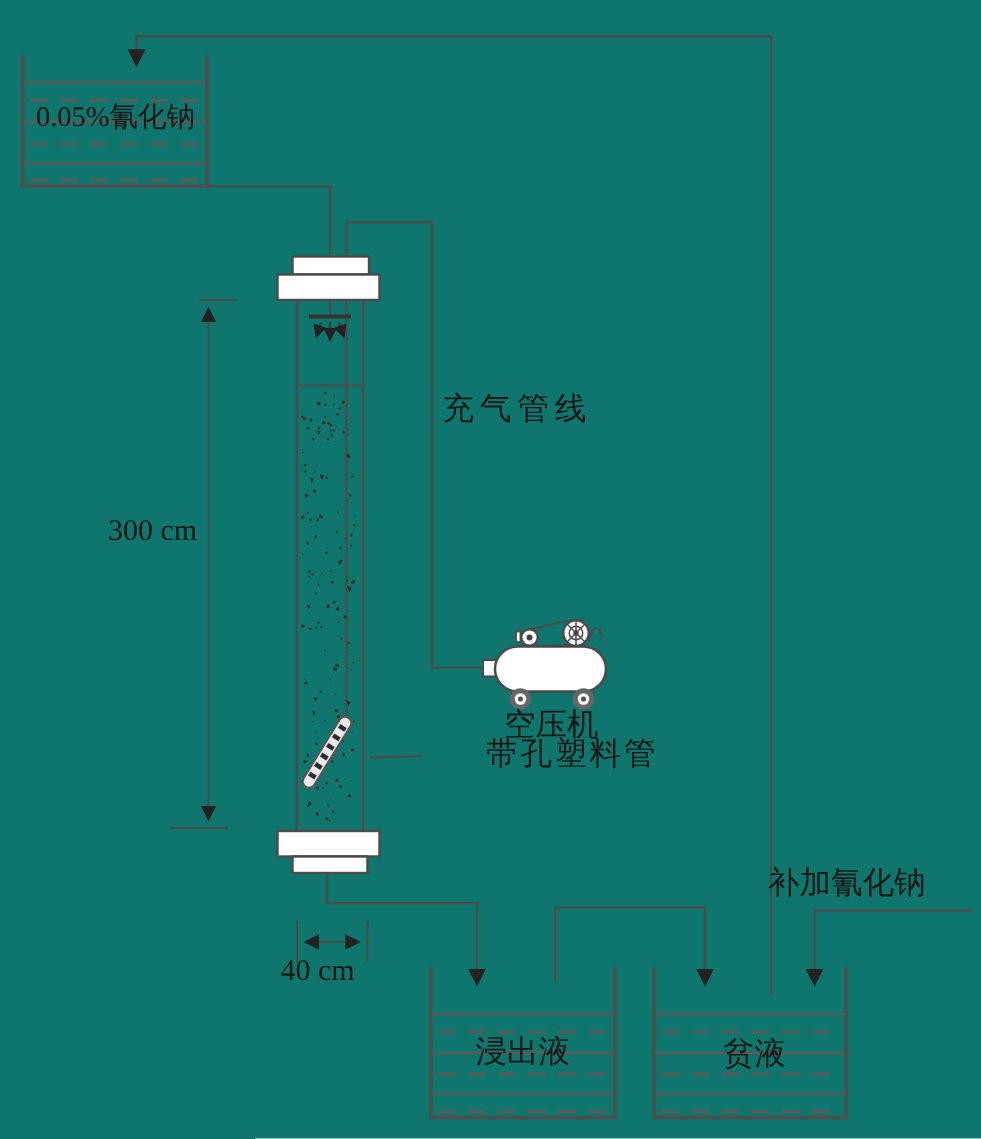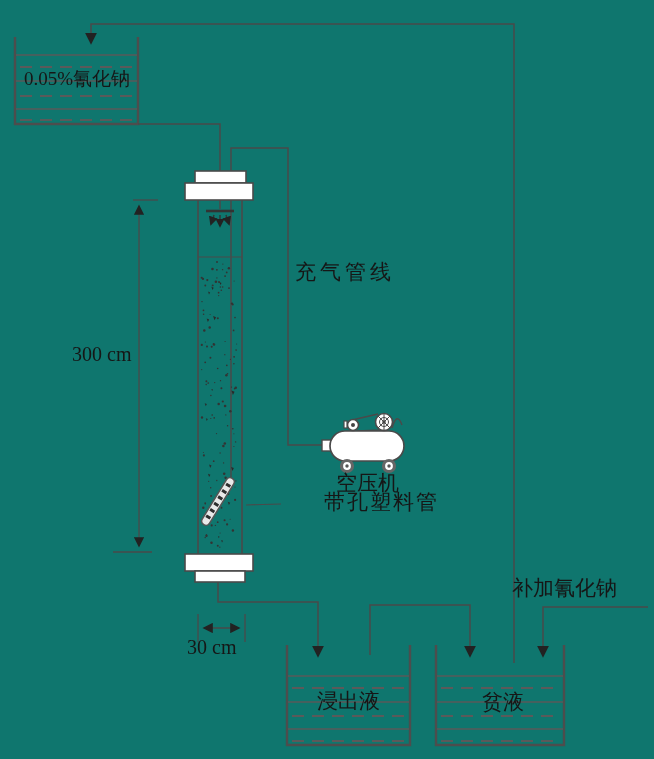--- a/index.html
+++ b/index.html
@@ -289,16 +289,16 @@
       </g>
     </g>
   </svg>
 
   <div class="lbl nacn" style="left:16px;top:69px;">0.05%氰化钠</div>
   <div class="lbl cjk" style="left:295px;top:261px;letter-spacing:4px;">充气管线</div>
   <div class="lbl dim" style="left:72px;top:343px;">300 cm</div>
   <div class="lbl cjk" style="left:336px;top:472px;">空压机</div>
   <div class="lbl cjk" style="left:284px;top:491px;letter-spacing:2px;margin-left:40px;">带孔塑料管</div>
   <div class="lbl cjk" style="left:512px;top:577px;">补加氰化钠</div>
-  <div class="lbl dim" style="left:187px;top:636px;">30 cm</div>
+  <div class="lbl dim" style="left:187px;top:636px;">40 cm</div>
   <div class="lbl cjk" style="left:317px;top:690px;">浸出液</div>
   <div class="lbl cjk" style="left:482px;top:691px;">贫液</div>
 </div>
 
 </body></html>

